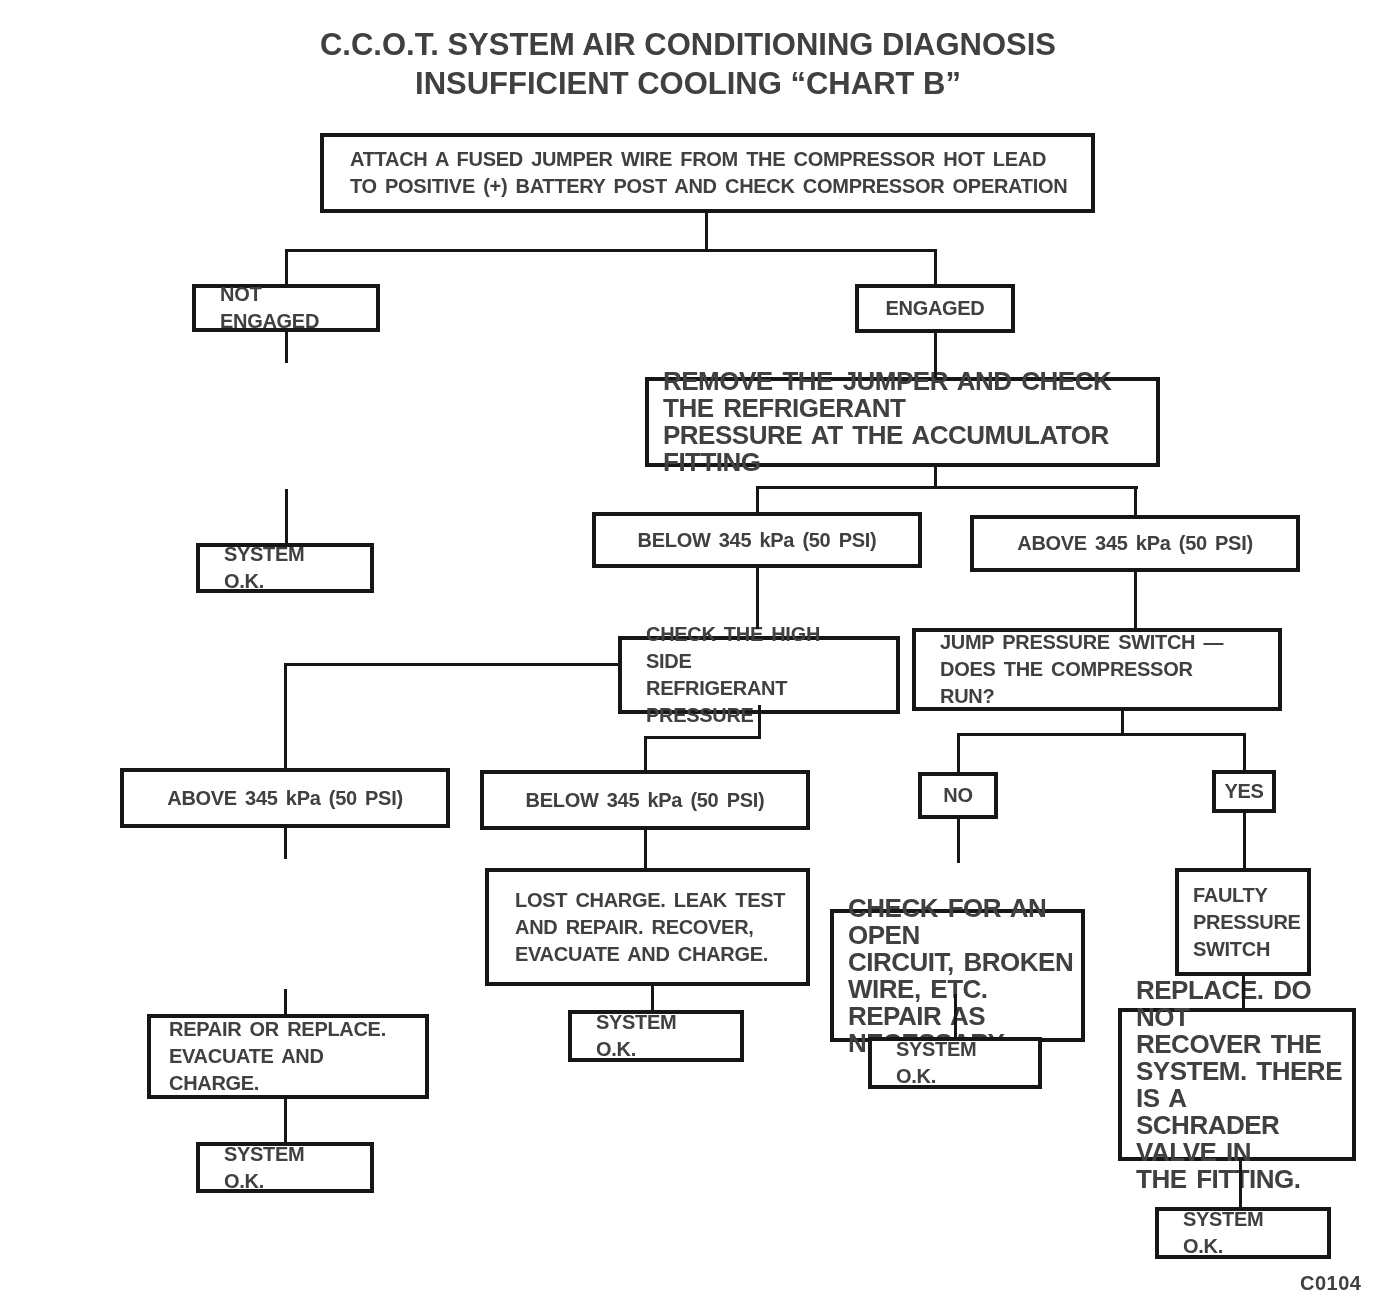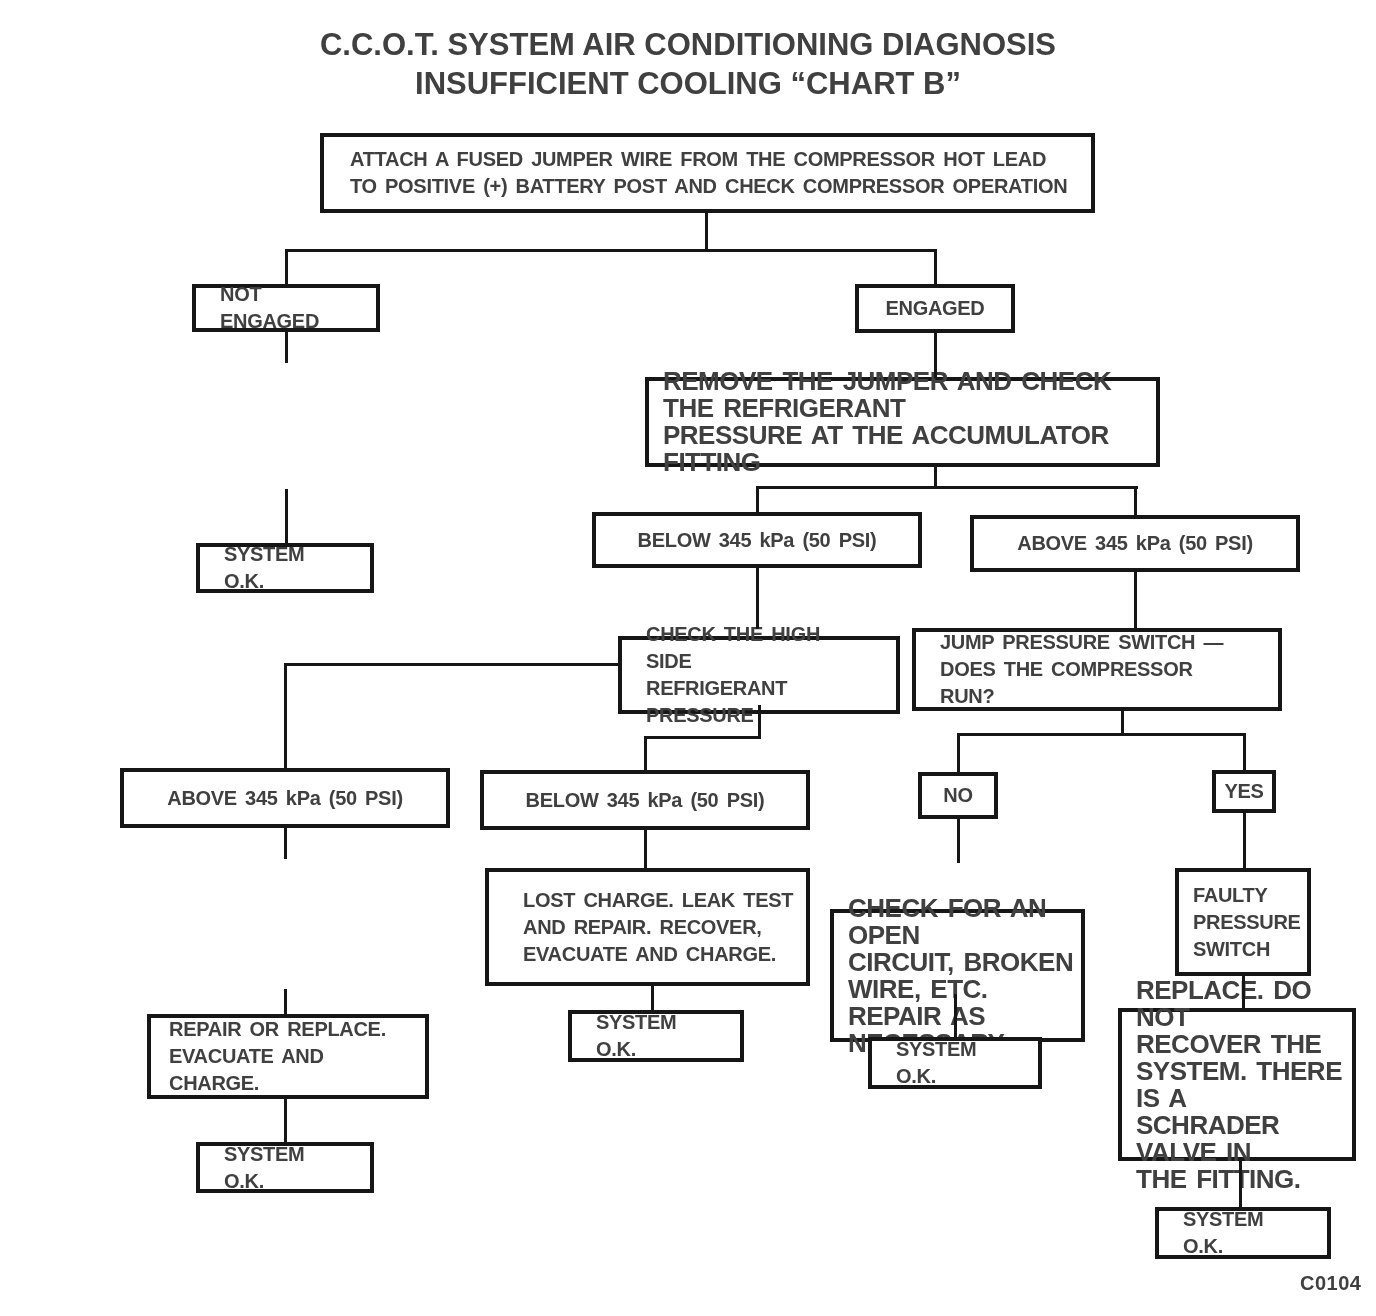--- a/index.html
+++ b/index.html
@@ -62,21 +62,21 @@
 
   <div class="node center" style="left:120px;top:768px;width:330px;height:60px;">ABOVE 345 kPa (50 PSI)</div>
 
   <div class="node center" style="left:480px;top:770px;width:330px;height:60px;">BELOW 345 kPa (50 PSI)</div>
 
   <div class="node center" style="left:918px;top:772px;width:80px;height:47px;">NO</div>
 
   <div class="node center" style="left:1212px;top:770px;width:64px;height:43px;">YES</div>
 
 
-  <div class="node left" style="left:485px;top:868px;width:325px;height:118px;padding-left:34px;">LOST CHARGE. LEAK TEST
+  <div class="node left" style="left:485px;top:868px;width:325px;height:118px;padding-left:26px;">LOST CHARGE. LEAK TEST
 AND REPAIR. RECOVER,
 EVACUATE AND CHARGE.</div>
 
   <div class="node left fs19" style="left:830px;top:862px;width:255px;height:133px;padding-left:14px;margin-top:47px;">CHECK FOR AN OPEN
 CIRCUIT, BROKEN
 WIRE, ETC. REPAIR AS
 NECESSARY</div>
 
   <div class="node left" style="left:1175px;top:868px;width:136px;height:108px;padding-left:14px;">FAULTY
 PRESSURE

